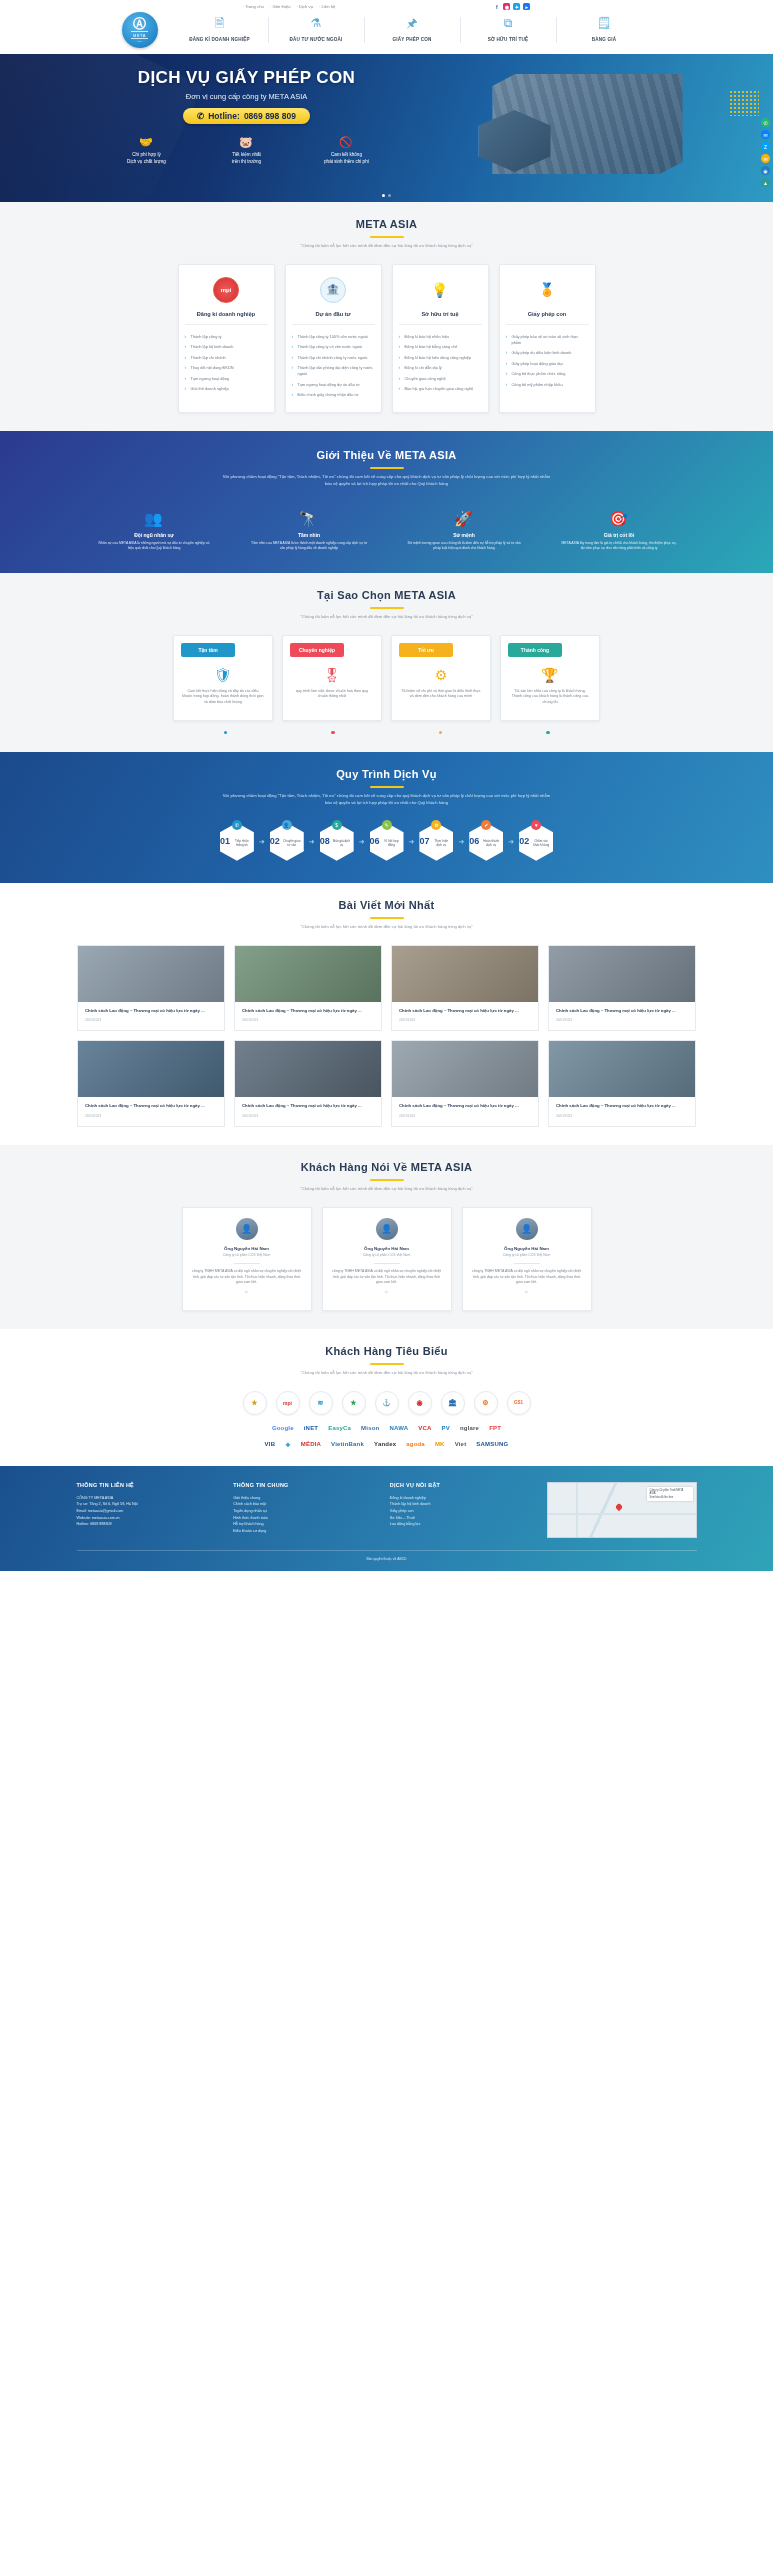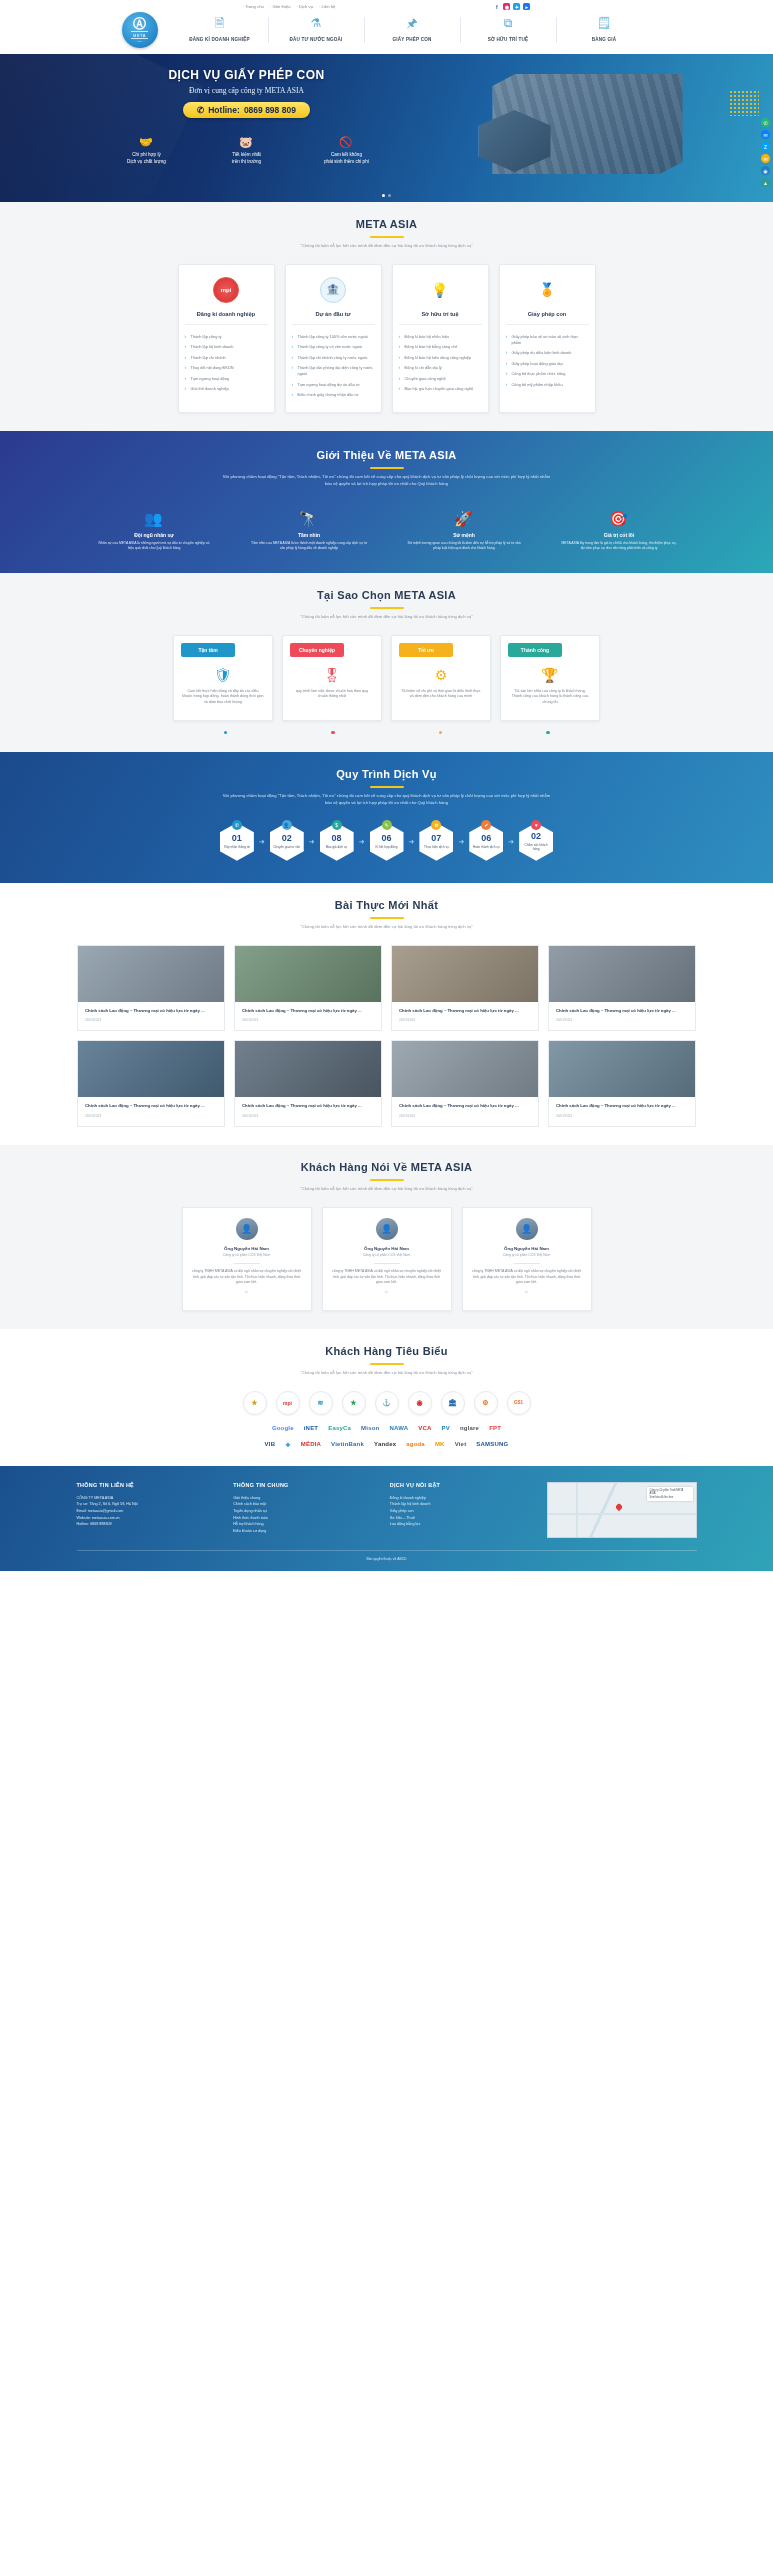--- a/index.html
+++ b/index.html
@@ -39,23 +39,23 @@
   
   .hero { position:relative; height:148px; overflow:hidden;
     background: linear-gradient(110deg,#0d1f4f 0%,#13336f 30%,#1b5fa0 60%,#2e9bc4 100%); }
   .hero:before{content:"";position:absolute;left:-30px;top:-20px;width:200px;height:200px;
     background:linear-gradient(135deg,rgba(255,255,255,.06),transparent);transform:rotate(25deg);}
   .hero-grid{position:absolute;right:14px;top:36px;width:30px;height:26px;
     background-image:radial-gradient(#f0c419 .8px, transparent .9px);
     background-size:4px 4px;opacity:.85;}
   .hero-inner{position:relative;width:620px;margin:0 auto;height:100%;}
   .hero-left{position:absolute;left:20px;top:14px;width:300px;text-align:center;}
-  .hero-title{color:#fff;font-size:12px;font-weight:bold;letter-spacing:.4px;
+  .hero-title{color:#fff;font-size:17px;font-weight:bold;letter-spacing:.4px;
     text-shadow:0 1px 3px rgba(0,0,0,.35);}
-  .hero-sub{color:#e8f2fb;font-size:7.5px;margin-top:4px;font-family:Liberation Serif, serif;}
+  .hero-sub{color:#e8f2fb;font-size:7.5px;margin-top:4px;}
   .hotline{display:inline-flex;align-items:center;gap:4px;margin-top:7px;
     background:linear-gradient(180deg,#ffe56b,#f5c518);color:#14274e;font-weight:bold;
     font-size:8.5px;padding:3px 14px;border-radius:20px;box-shadow:0 1px 3px rgba(0,0,0,.3);}
   .hero-feats{position:absolute;left:20px;top:82px;width:300px;display:flex;justify-content:space-around;}
   .hf{width:92px;text-align:center;color:#fff;}
   .hf .ic{font-size:11px;display:block;margin-bottom:3px;opacity:.95;}
   .hf .t{font-size:4.6px;line-height:1.45;}
   .hero-photo{position:absolute;right:-4px;top:16px;width:230px;height:110px;}
   .hex{position:absolute;width:190px;height:100px;right:18px;top:4px;
     background:linear-gradient(135deg,#6f8ba5,#3c5f7d);
@@ -128,21 +128,21 @@
   .wbody .d{font-size:3.7px;color:#79838f;line-height:1.55;}
   .dots{display:flex;justify-content:space-around;margin-top:10px;width:430px;margin-left:auto;margin-right:auto;}
   .dots i{width:3.5px;height:3.5px;border-radius:50%;display:block;}
 
   
   .process{background:linear-gradient(120deg,#1b4a8c 0%,#2269ae 50%,#2f8fc0 100%);padding:16px 0 22px;}
   .steps{display:flex;justify-content:center;align-items:center;gap:2px;margin-top:16px;}
   .step{width:40px;text-align:center;position:relative;}
   .hexstep{width:34px;height:38px;margin:0 auto;position:relative;
     clip-path:polygon(50% 0,100% 25%,100% 75%,50% 100%,0 75%,0 25%);
-    background:#fff;display:flex;flex-direction:column;align-items:center;justify-content:center;}
+    background:#fff;display:flex;flex-direction:row;align-items:center;justify-content:center;}
   .hexstep .num{font-size:9px;font-weight:bold;color:#1f4f8f;line-height:1;}
   .hexstep .lb{font-size:3.1px;color:#4a5a6b;line-height:1.3;margin-top:2px;padding:0 2px;}
   .stepbadge{position:absolute;top:-3px;left:50%;transform:translateX(-50%);
     width:10px;height:10px;border-radius:50%;display:flex;align-items:center;justify-content:center;
     font-size:5px;color:#fff;z-index:3;}
   .arrow{color:#9fd2ec;font-size:7px;}
 
   
   .posts{display:flex;flex-wrap:wrap;gap:9px;justify-content:center;margin-top:14px;}
   .post{width:148px;background:#fff;border:.5px solid #e7eaee;}
@@ -503,21 +503,21 @@
             <span class="num">02</span>
             <span class="lb">Chăm sóc khách hàng</span>
           </div>
         </div>
       </div>
     </div>
   </div>
 
   <div class="sec">
     <div class="inner">
-      <div class="sec-title">Bài Thực Mới Nhất</div>
+      <div class="sec-title">Bài Viết Mới Nhất</div>
       <div class="rule"></div>
       <div class="sec-desc">"Chúng tôi luôn nỗ lực hết sức mình để đem đến sự hài lòng tối ưu khách hàng từng dịch vụ"</div>
       <div class="posts">
         <div class="post">
           <div class="img" style="background:#8a9aa8"></div>
           <div class="body">
               <div class="ttl">Chính sách Lao động – Thương mại có hiệu lực từ ngày ...</div>
             <div class="date">24/01/2023</div>
             </div>
         </div>

